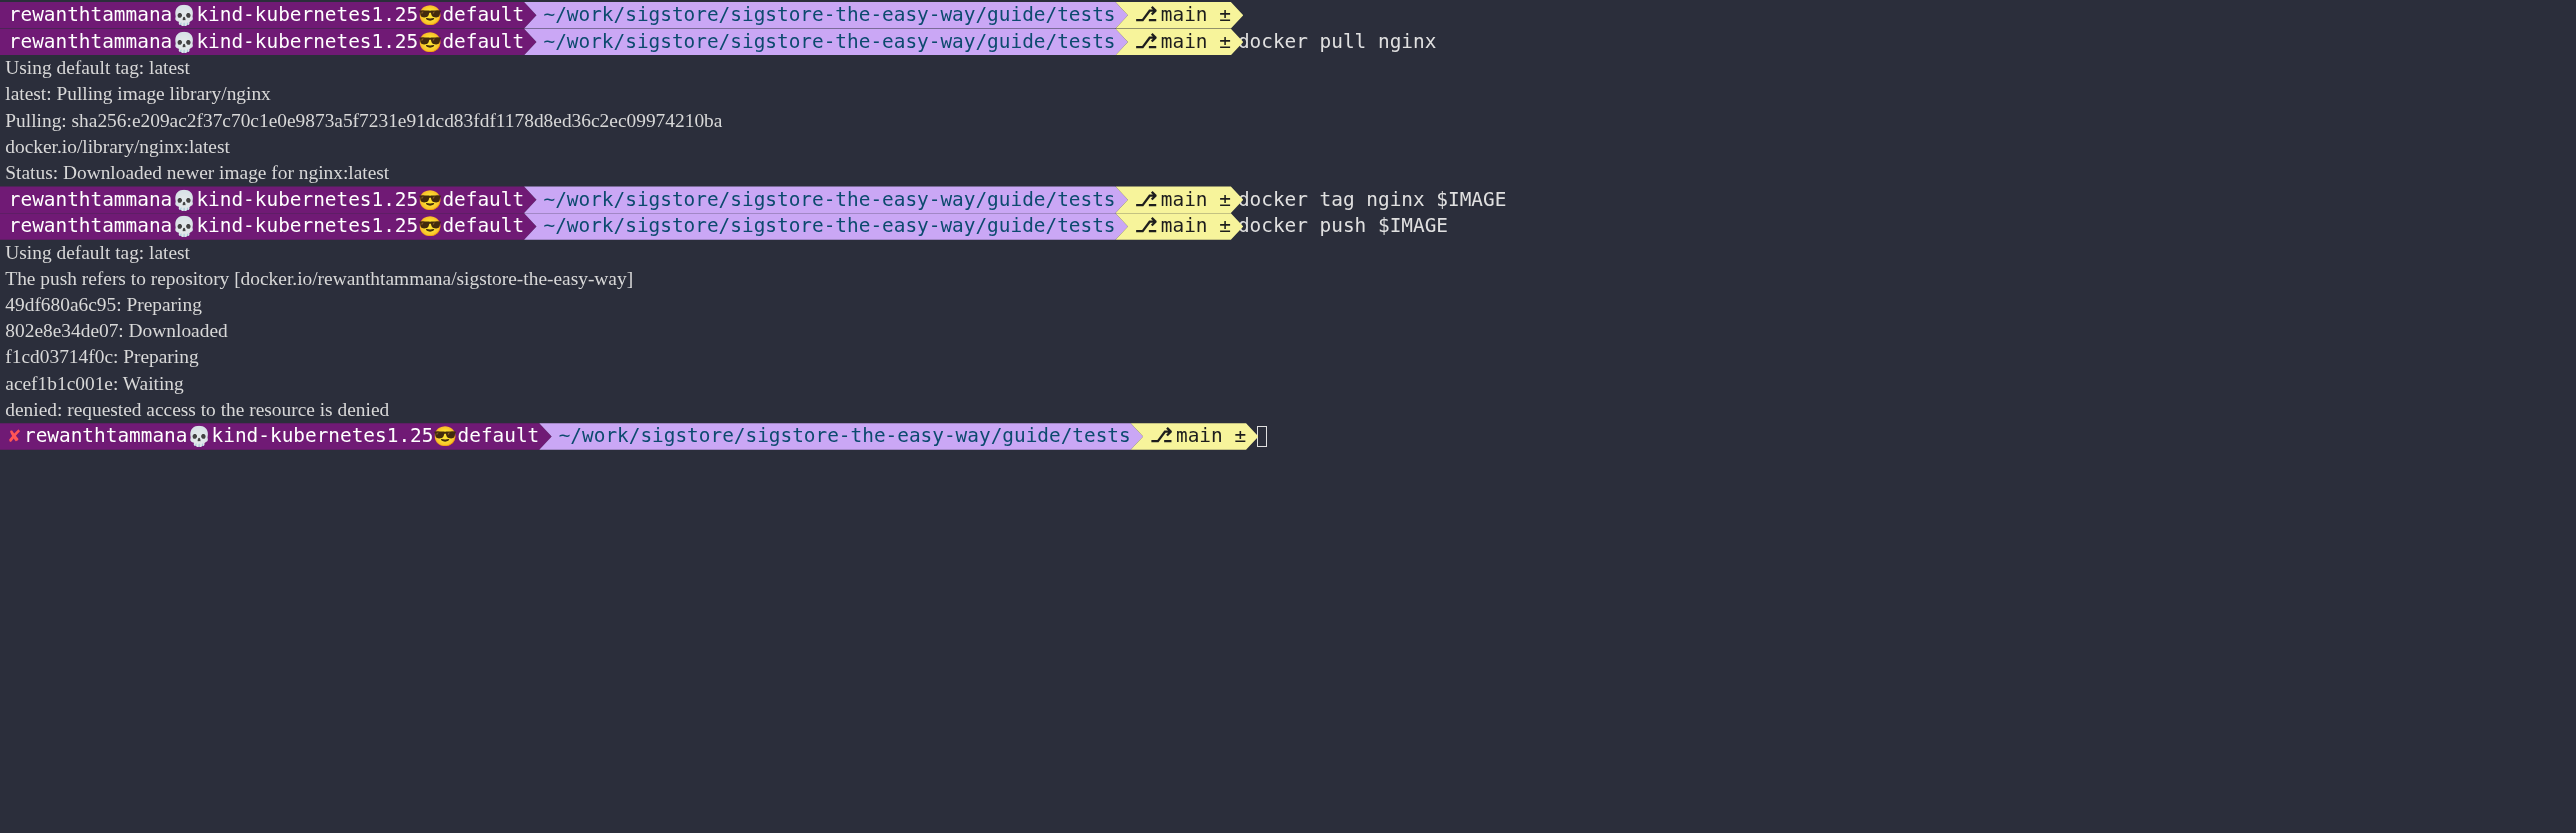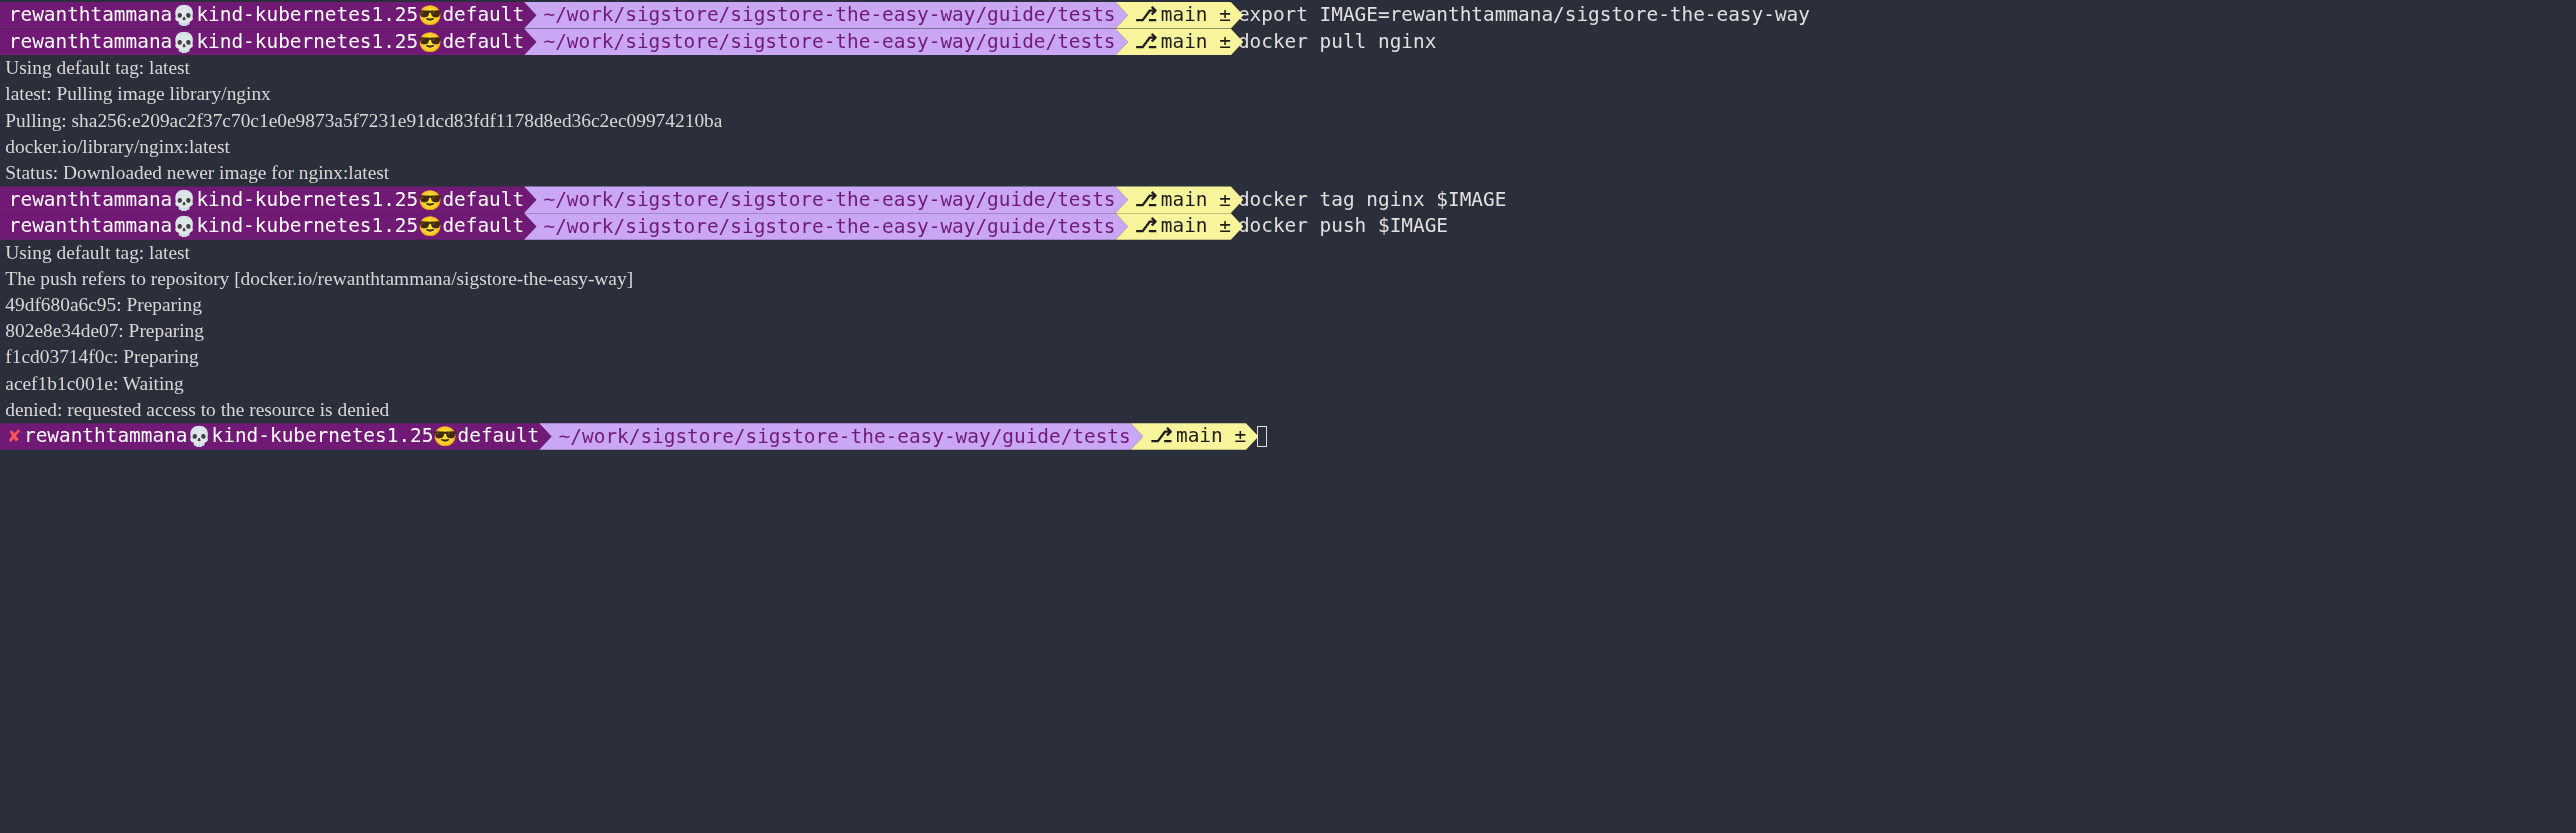--- a/index.html
+++ b/index.html
@@ -33,21 +33,21 @@
     height: 26.5px;
     margin-left: -12.4px; 
     clip-path: polygon(0 0, calc(100% - 12.4px) 0, 100% 50%, calc(100% - 12.4px) 100%, 0 100%, 12.4px 50%);
   }
   .seg.first {
     padding-left: 8.8px;
     margin-left: 0;
     clip-path: polygon(0 0, calc(100% - 12.4px) 0, 100% 50%, calc(100% - 12.4px) 100%, 0 100%);
   }
   .seg-host  { background: #701a75; color: #ffffff; }
-  .seg-path  { background: #caa7f5; color: #701a75; align-items: flex-end; }
+  .seg-path  { background: #caa7f5; color: #0c4a6e; }
   .seg-branch{ background: #f7f49b; color: #1d1d1d; }
   .seg-cmd   { background: transparent; color: #e0e0e0; clip-path:none; padding-left:7px; }
 
   .emoji { display:inline-block; transform: translateY(0.9px);}
   .status-x { color:#ff5555; font-weight:bold; padding-right:3.5px;}
   .branch-glyph { font-weight:bold; padding-right:3.5px;}
   .cursor {
     display:inline-block;
     width: 10.6px;
     height: 21px;
@@ -75,21 +75,20 @@
           <span>kind-kubernetes1.25</span>
           <span class="emoji">😎</span>
           <span>default</span>
       </span>
       <span class="seg seg-path">
           <span>~/work/sigstore/sigstore-the-easy-way/guide/tests</span>
         </span>
       <span class="seg seg-branch">
         <span class="branch-glyph">⎇</span><span>main</span>&nbsp;<span>±</span>
       </span>
-      <span class="seg seg-cmd">export IMAGE=rewanthtammana/sigstore-the-easy-way</span>
     </span>
   </div>
 
   <div class="line">
     <span class="prompt">
       <span class="seg first seg-host">
         <span>rewanthtammana</span>
           <span class="emoji">💀</span>
           <span>kind-kubernetes1.25</span>
           <span class="emoji">😎</span>
@@ -145,21 +144,21 @@
       <span class="seg seg-branch">
         <span class="branch-glyph">⎇</span><span>main</span>&nbsp;<span>±</span>
       </span>
       <span class="seg seg-cmd">docker push $IMAGE</span>
     </span>
   </div>
 
   <div class="line out">Using default tag: latest</div>
   <div class="line out">The push refers to repository [docker.io/rewanthtammana/sigstore-the-easy-way]</div>
   <div class="line out">49df680a6c95: Preparing</div>
-  <div class="line out">802e8e34de07: Preparing</div>
+  <div class="line out">802e8e34de07: Downloaded</div>
   <div class="line out">f1cd03714f0c: Preparing</div>
   <div class="line out">acef1b1c001e: Waiting</div>
   <div class="line out">denied: requested access to the resource is denied</div>
 
   <div class="line">
     <span class="prompt">
       <span class="seg first seg-host">
         <span class="status-x">✘</span>
           <span>rewanthtammana</span>
           <span class="emoji">💀</span>

